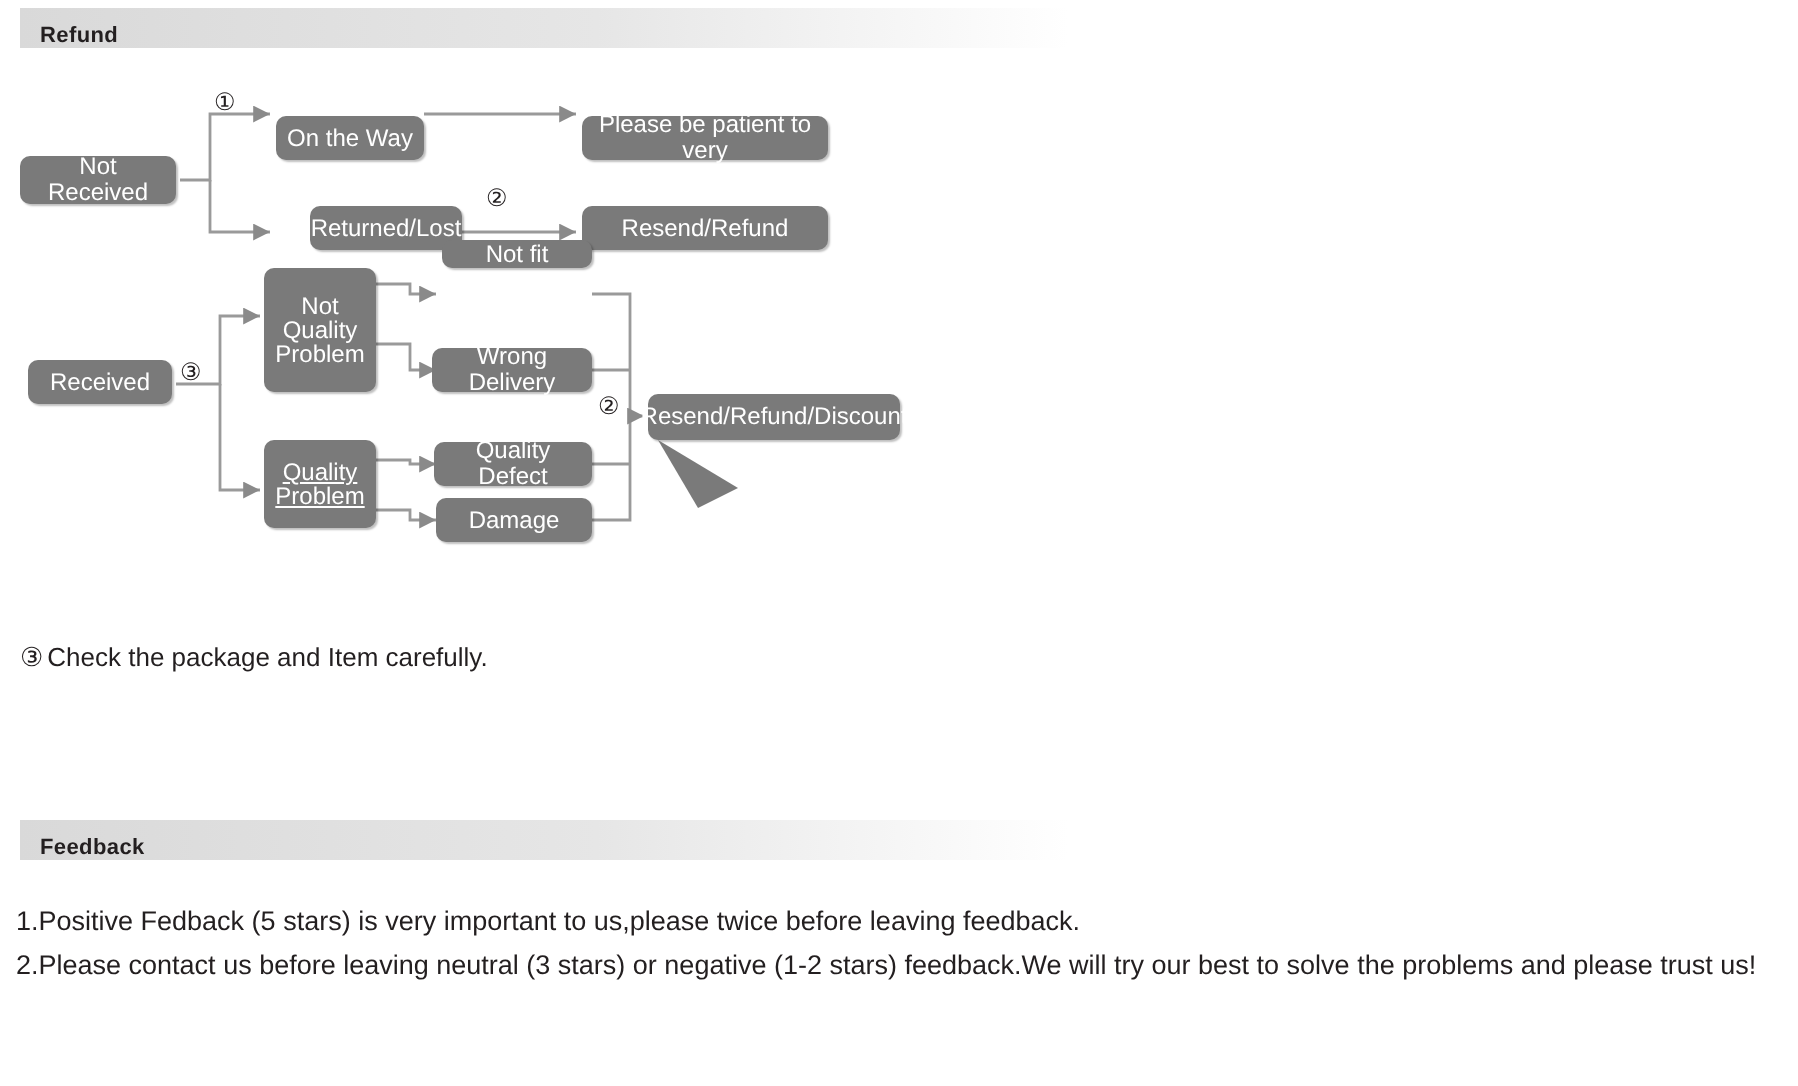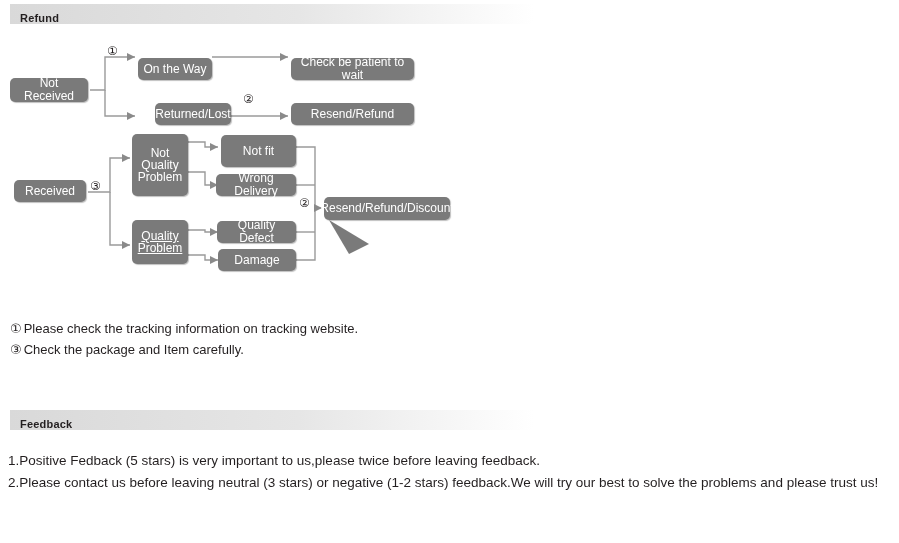--- a/index.html
+++ b/index.html
@@ -158,40 +158,40 @@
 
   <div class="node" style="left:138px;top:28px;width:74px;height:22px;">
     <span>On the Way</span>
   </div>
 
   <div class="node" style="left:138px;top:73px;width:76px;height:22px;margin-left:17px;">
     <span>Returned/Lost</span>
   </div>
 
   <div class="node" style="left:291px;top:28px;width:123px;height:22px;">
-    <span>Check be patient to wait</span>
+    <span>Please be patient to very</span>
   </div>
 
   <div class="node" style="left:291px;top:73px;width:123px;height:22px;">
     <span>Resend/Refund</span>
   </div>
 
   <div class="node" style="left:14px;top:150px;width:72px;height:22px;">
     <span>Received</span>
   </div>
 
   <div class="node" style="left:132px;top:104px;width:56px;height:62px;line-height:12px;">
     <span>Not Quality Problem</span>
   </div>
 
   <div class="node" style="left:132px;top:190px;width:56px;height:44px;line-height:12px;text-decoration:underline;">
     <span>Quality Problem</span>
   </div>
 
-  <div class="node" style="left:221px;top:105px;width:75px;height:32px;">
+  <div class="node" style="left:221px;top:90px;width:75px;height:14px;">
     <span>Not fit</span>
   </div>
 
   <div class="node" style="left:216px;top:144px;width:80px;height:22px;">
     <span>Wrong Delivery</span>
   </div>
 
   <div class="node" style="left:217px;top:191px;width:79px;height:22px;">
     <span>Quality Defect</span>
   </div>
@@ -210,23 +210,20 @@
   <div class="circ-num" style="left:299px;top:166px;">②</div>
 
   <svg width="60" height="40" style="left:325px;top:188px;">
     <path d="M24,36 L4,2 L44,26 Z" fill="#7a7a7a"></path>
   </svg>
 
 </div>
 
 <div class="notes">
   <div class="note-line">
-    <span class="num">①</span><span>Please check the tracking information on tracking website.</span>
-  </div>
-  <div class="note-line">
     <span class="num">③</span><span>Check the package and Item carefully.</span>
   </div>
 </div>
 
 <div class="section-header" id="feedback-header">
   <span class="title">Feedback</span>
 </div>
 
 <div class="feedback-body">
   <p>1.Positive Fedback (5 stars) is very important to us,please twice before leaving feedback.</p>

